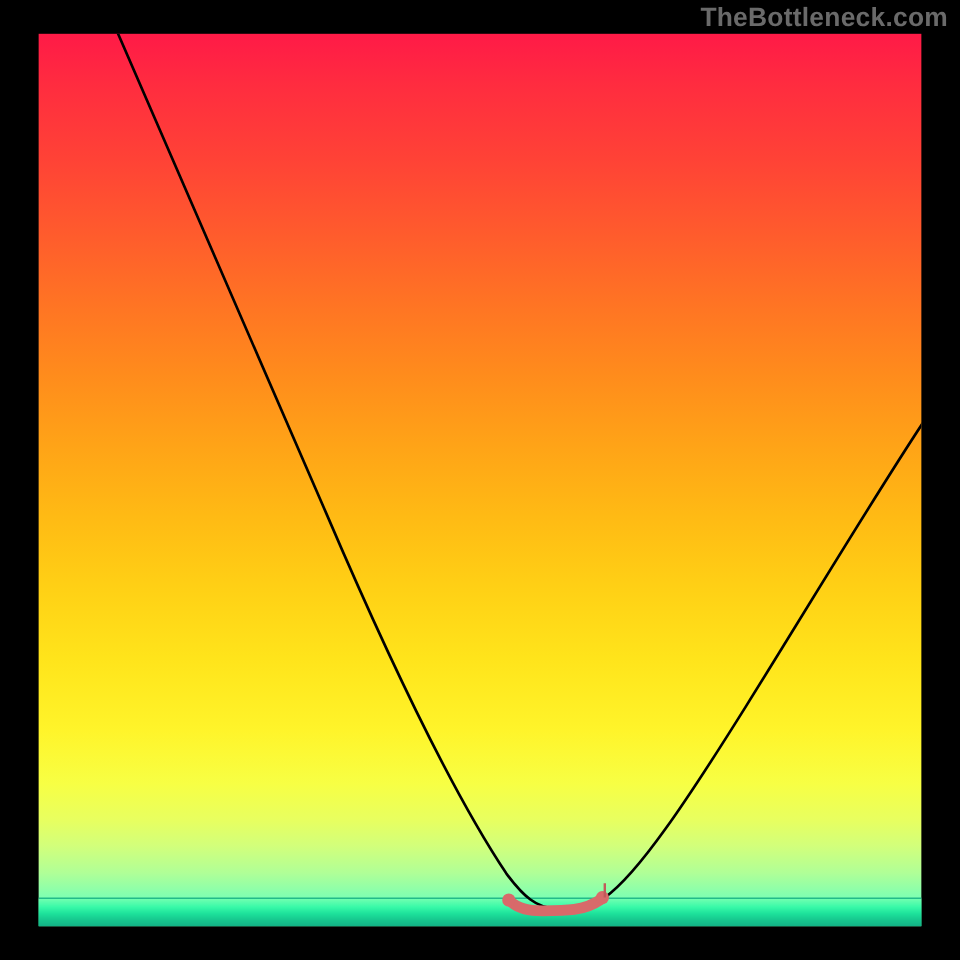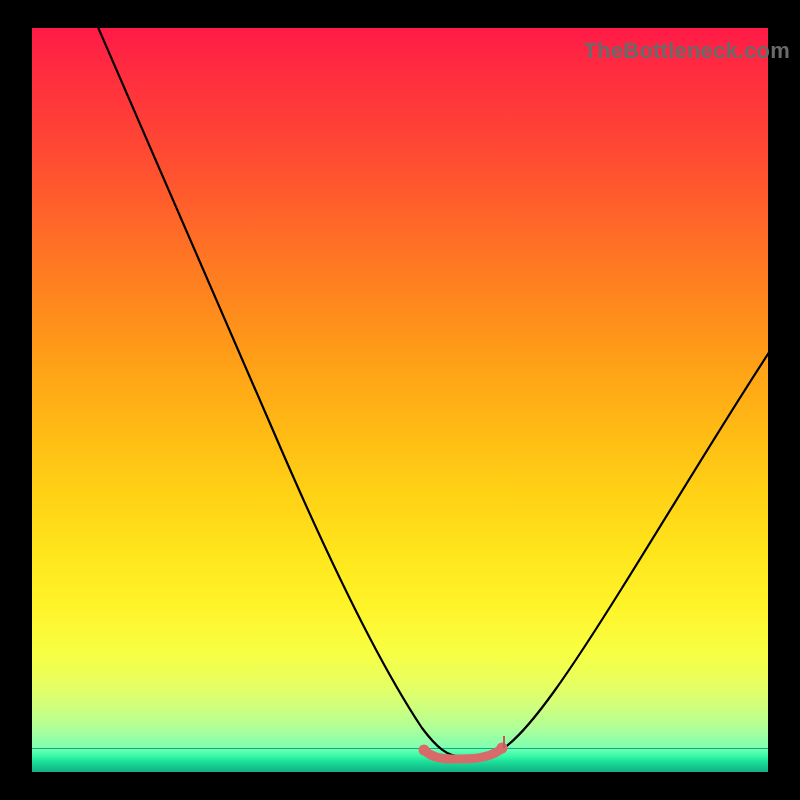--- a/index.html
+++ b/index.html
@@ -19,21 +19,20 @@
   }
   .watermark {
     position: absolute;
     top: 2px;
     right: 10px;
     color: #6a6a6a;
     font-size: 22px;
     font-weight: 600;
     letter-spacing: 0.2px;
     z-index: 50;
-    margin-top: 36px;
   }
   .plot {
     position: absolute;
     left: 32px;
     top: 28px;
     width: 736px;
     height: 744px;
     overflow: hidden;
   }
   .gradient {

